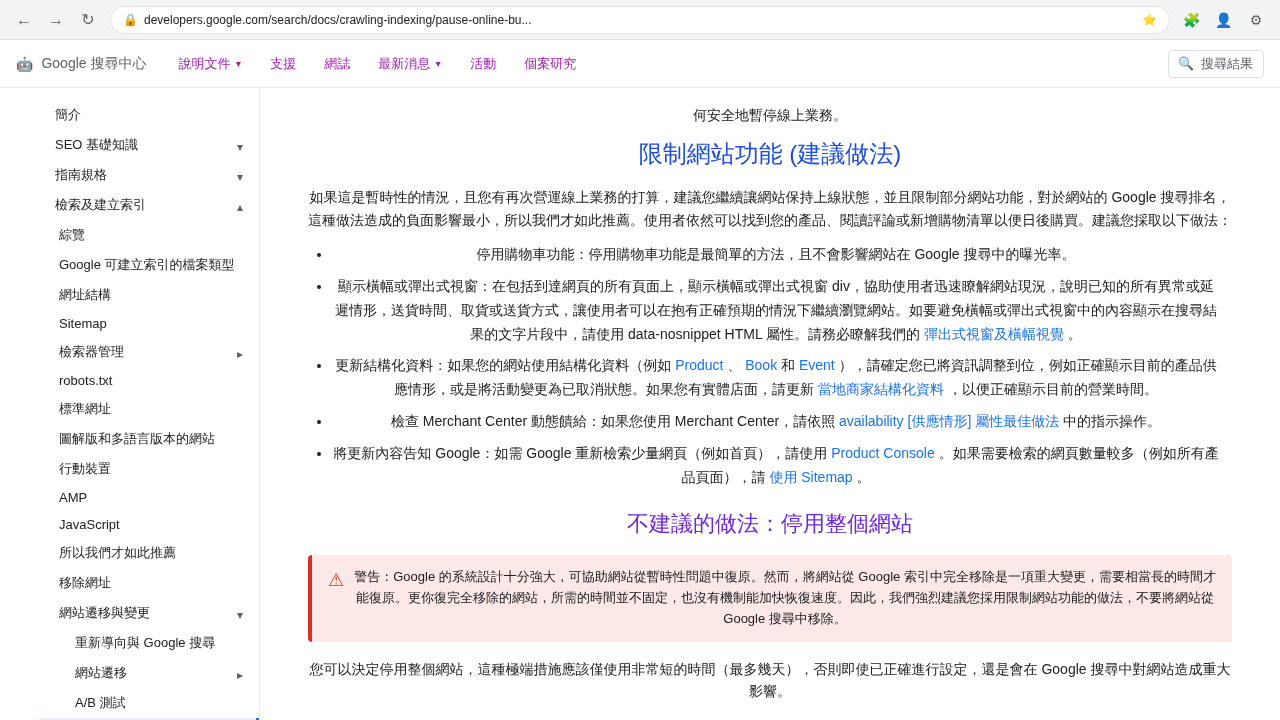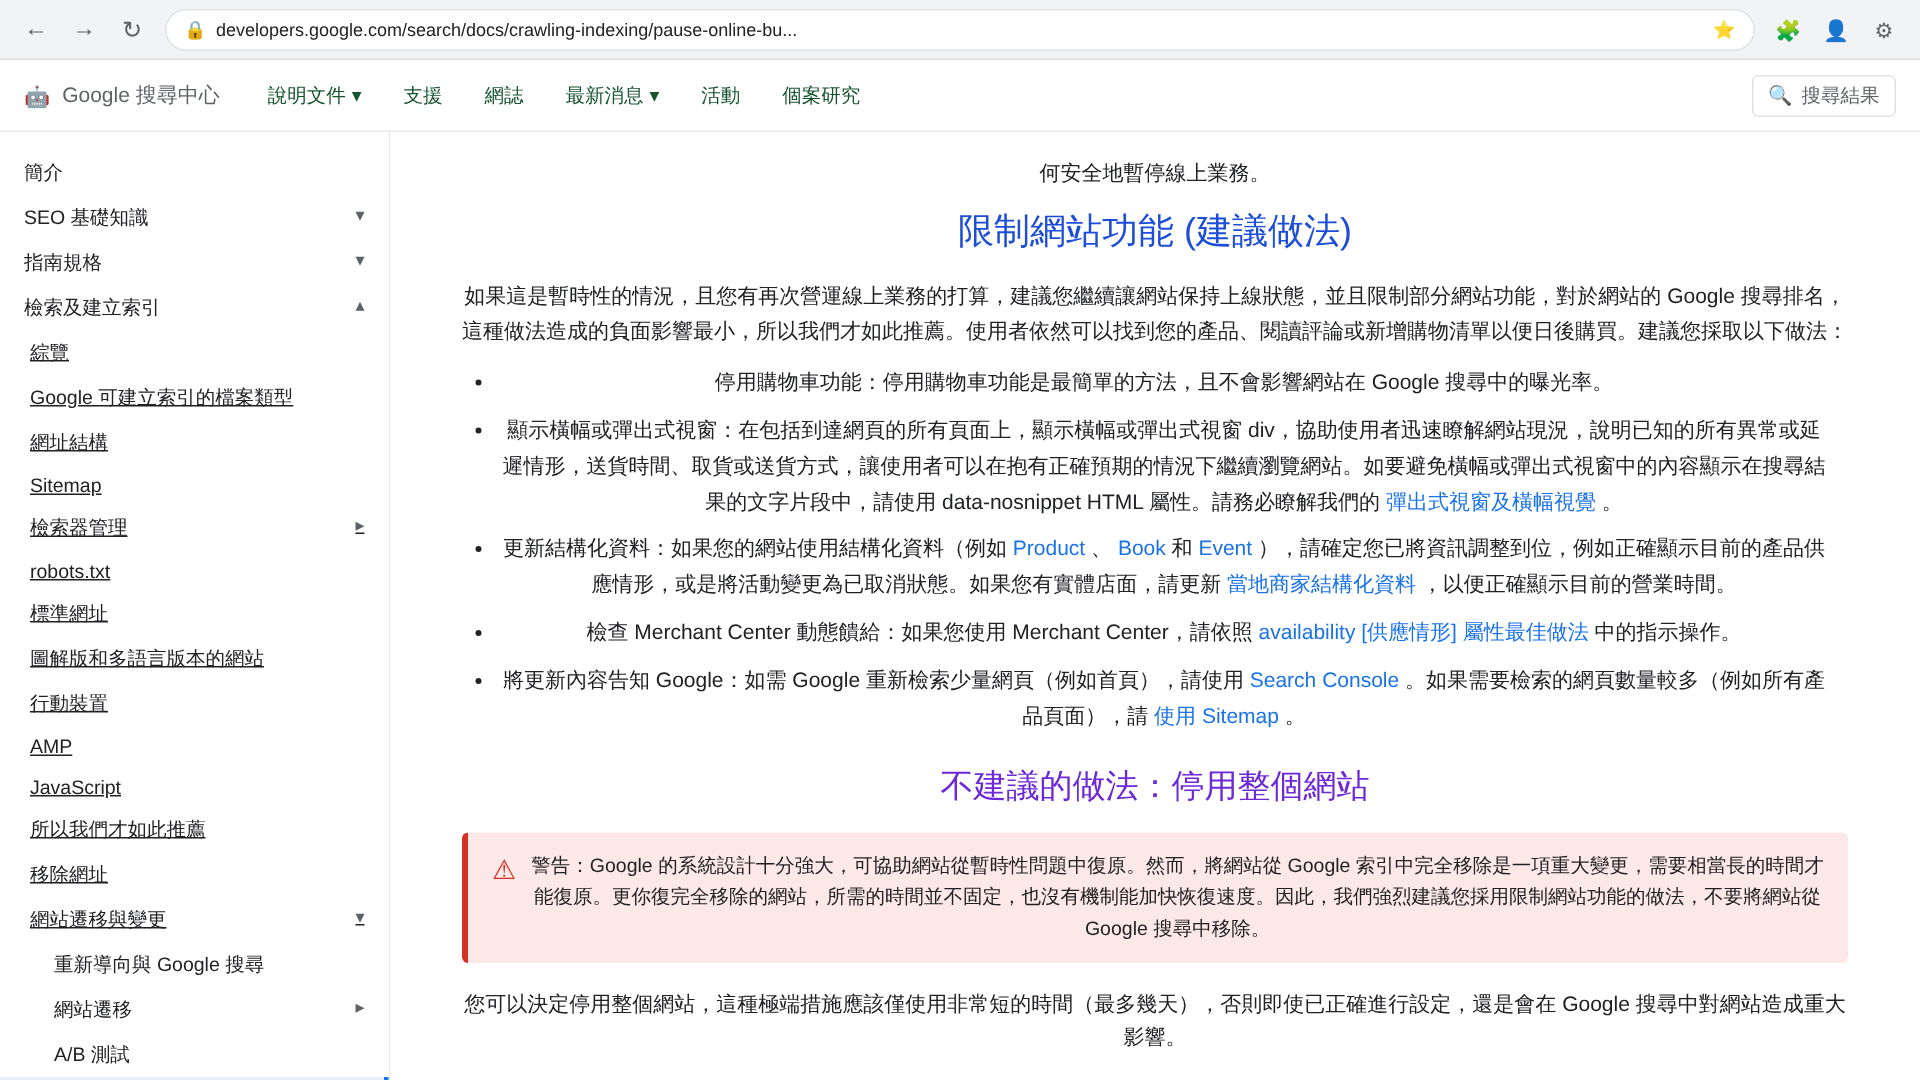--- a/index.html
+++ b/index.html
@@ -32,43 +32,43 @@
 
     
     .google-header {
       height: 48px; background: #fff; border-bottom: 1px solid #e8eaed;
       display: flex; align-items: center; padding: 0 16px; gap: 0;
     }
     .google-logo { display: flex; align-items: center; gap: 8px; margin-right: 20px; }
     .logo-text { font-size: 14px; color: #5f6368; }
     .header-nav { display: flex; align-items: center; gap: 4px; flex: 1; }
     .header-nav-item {
-      padding: 6px 12px; font-size: 13px; color: #14532d; cursor: pointer;
-      border-radius: 4px; display: flex; align-items: center; gap: 4px;
+      padding: 6px 12px; font-size: 13px; color: #a21caf; cursor: pointer;
+      border-radius: 4px; display: flex; align-items: center; gap: 4px; font-family: Liberation Mono, monospace;
     }
     .header-search { display: flex; align-items: center; gap: 8px; }
     .header-search-box {
       display: flex; align-items: center; border: 1px solid #dfe1e5;
       border-radius: 4px; padding: 4px 10px; gap: 6px; font-size: 13px; color: #5f6368;
     }
 
     
     .main-layout { display: flex; height: calc(720px - 40px - 48px); overflow: hidden; }
 
     
     .sidebar {
       width: 260px; min-width: 260px; border-right: 1px solid #e8eaed;
       overflow-y: auto; padding: 12px 0; background: #fff;
     }
     .sidebar-item {
       padding: 6px 16px; font-size: 13px; color: #202124; cursor: pointer;
-      display: flex; align-items: flex-start; justify-content: space-between;
+      display: flex; align-items: flex-end; justify-content: space-between; margin-left: 39px;
     }
     .sidebar-item.active { background: #e8f0fe; color: #1a73e8; border-right: 3px solid #1a73e8; }
-    .sidebar-item.indent1 { padding-left: 20px; text-decoration: underline; }
+    .sidebar-item.indent1 { padding-left: 20px; }
     .sidebar-item.indent2 { padding-left: 36px; }
     .sidebar-chevron { font-size: 12px; color: #5f6368; }
 
     
     .content-area {
       flex: 1; overflow-y: auto; padding: 16px 48px 32px 48px;
       background: #fff;
       text-align: center;
     }
 
@@ -288,21 +288,21 @@
       </li>
 
       <li class="bullet-item">
         <span>檢查 Merchant Center 動態饋給：如果您使用 Merchant Center，請依照</span>
         <a class="link-text">availability [供應情形] 屬性最佳做法</a>
         <span>中的指示操作。</span>
       </li>
 
       <li class="bullet-item">
         <span>將更新內容告知 Google：如需 Google 重新檢索少量網頁（例如首頁），請使用</span>
-        <a class="link-text">Search Console</a>
+        <a class="link-text">Product Console</a>
         <span>。如果需要檢索的網頁數量較多（例如所有產品頁面），請</span>
         <a class="link-text">使用 Sitemap</a>
         <span>。</span>
       </li>
 
     </ul>
 
     <h2 class="section-title2">不建議的做法：停用整個網站</h2>
 
     <div class="warning-box">

